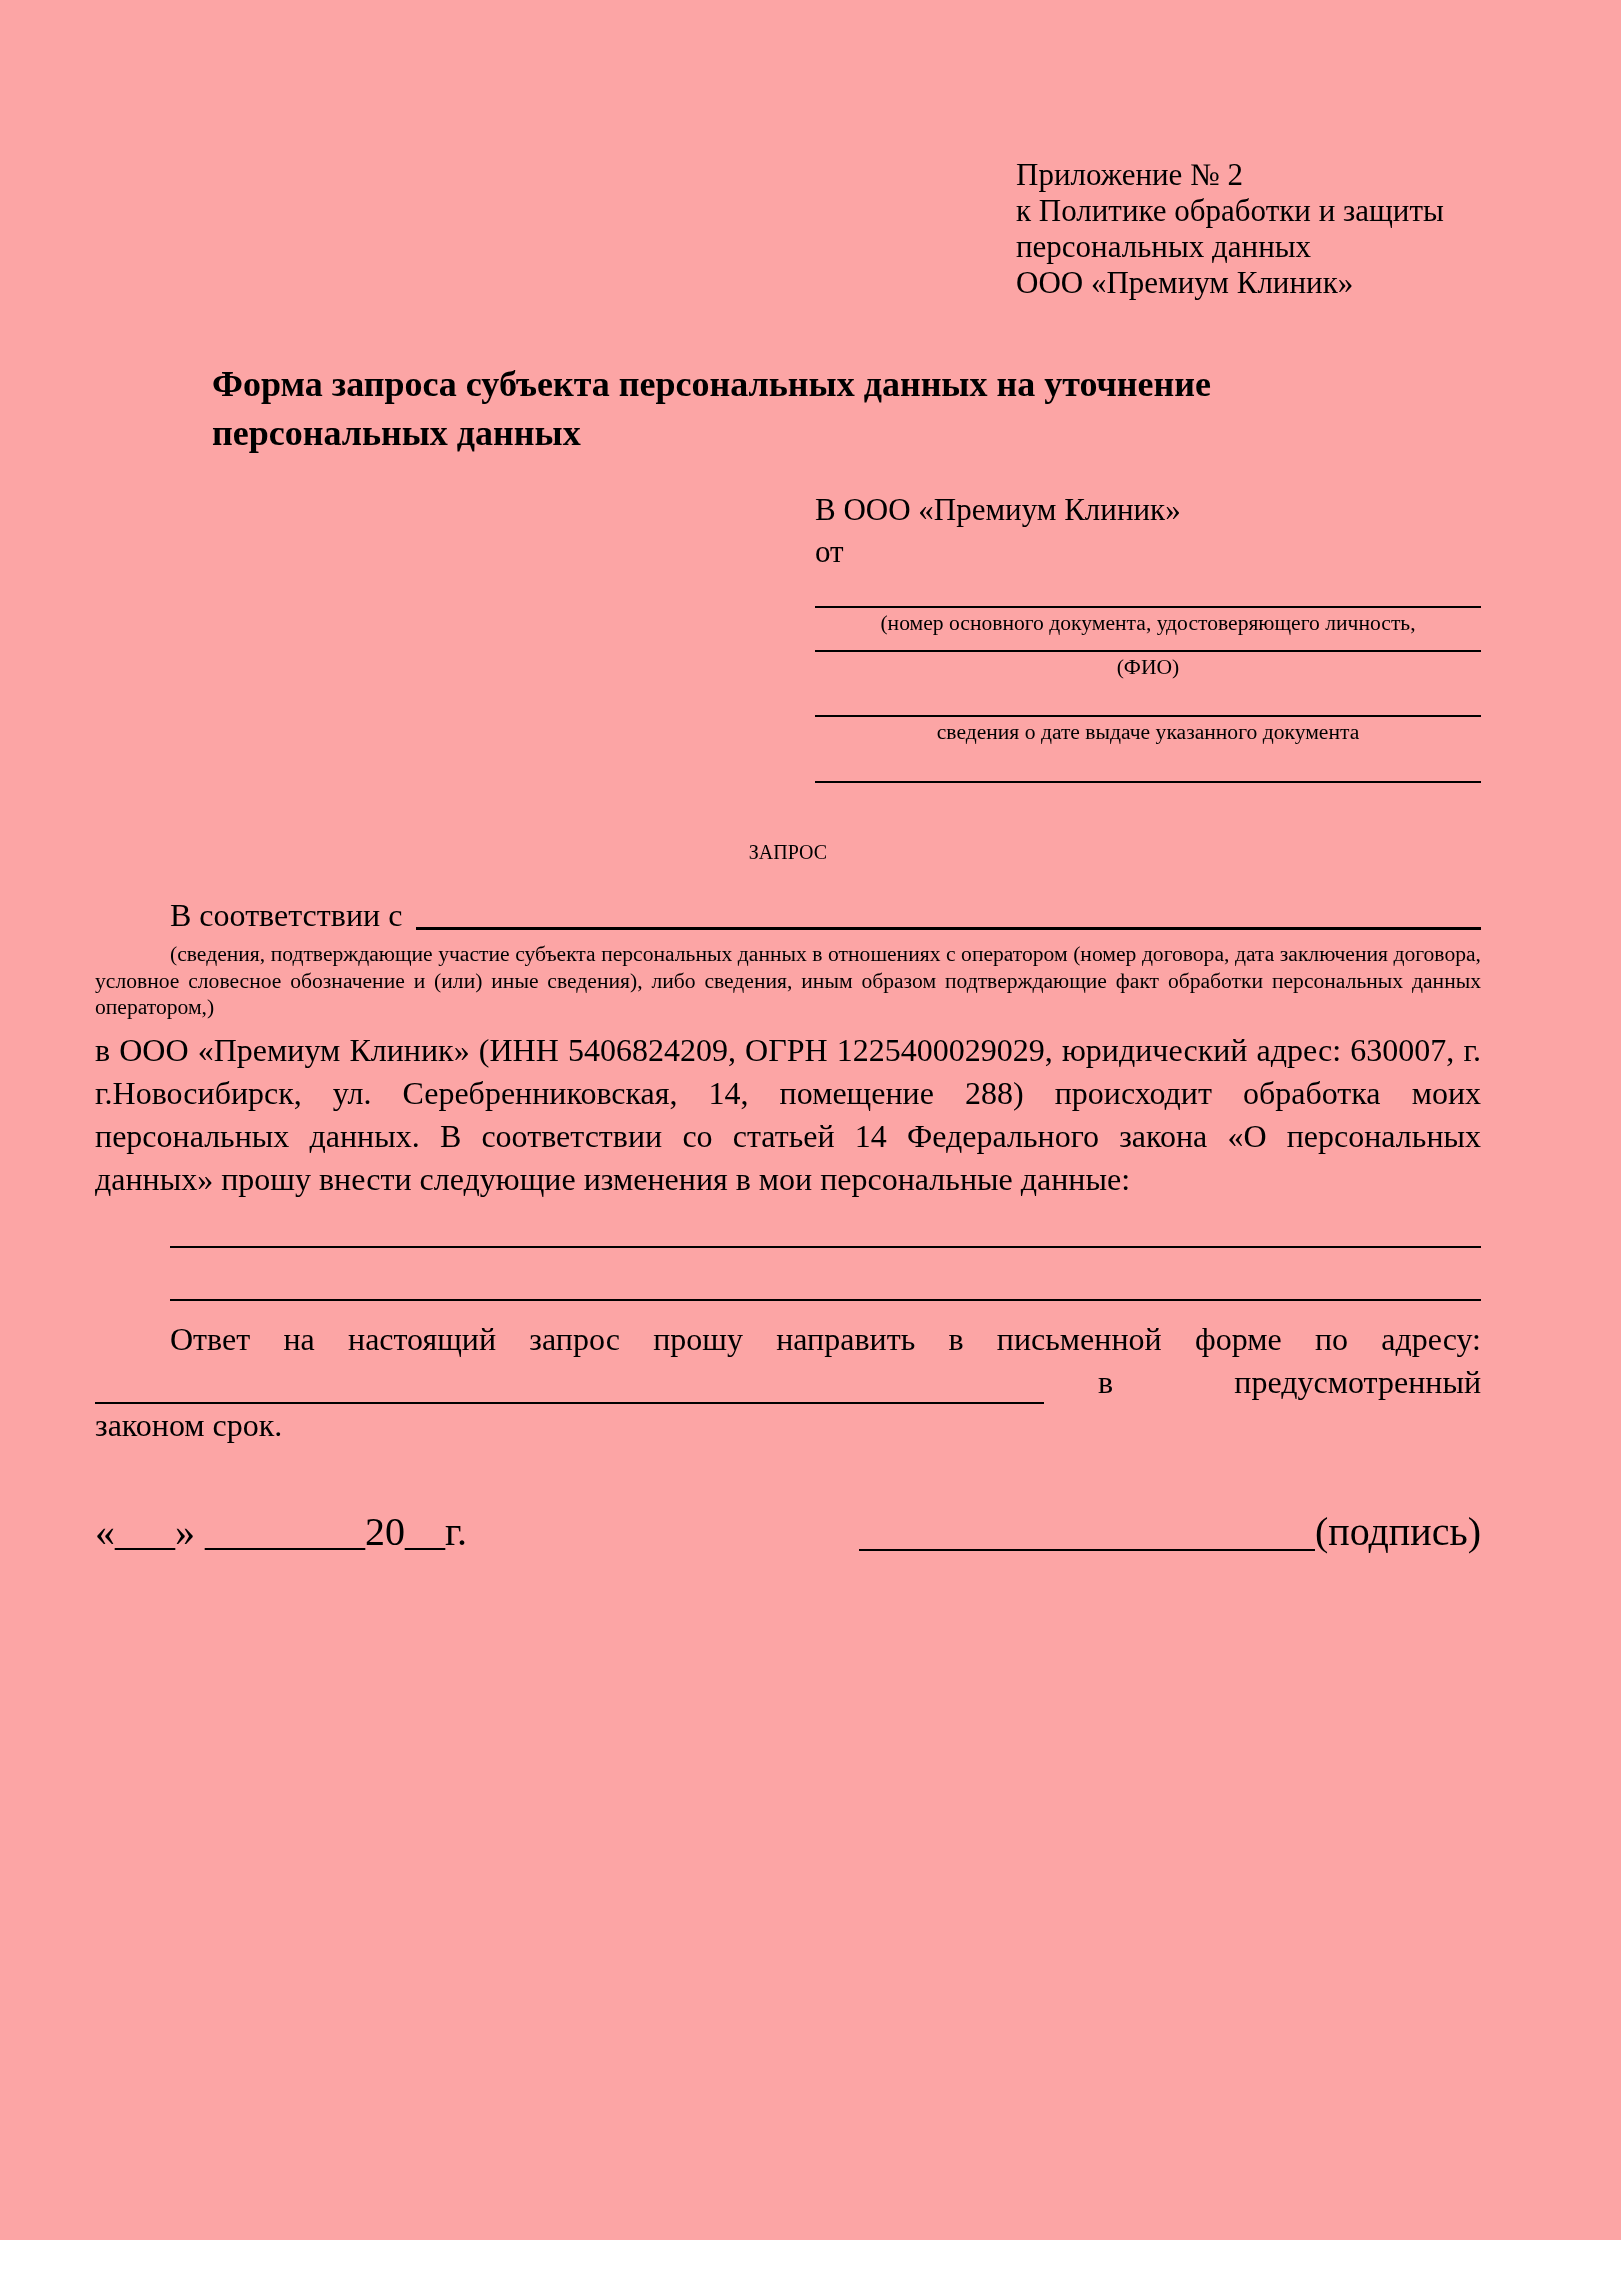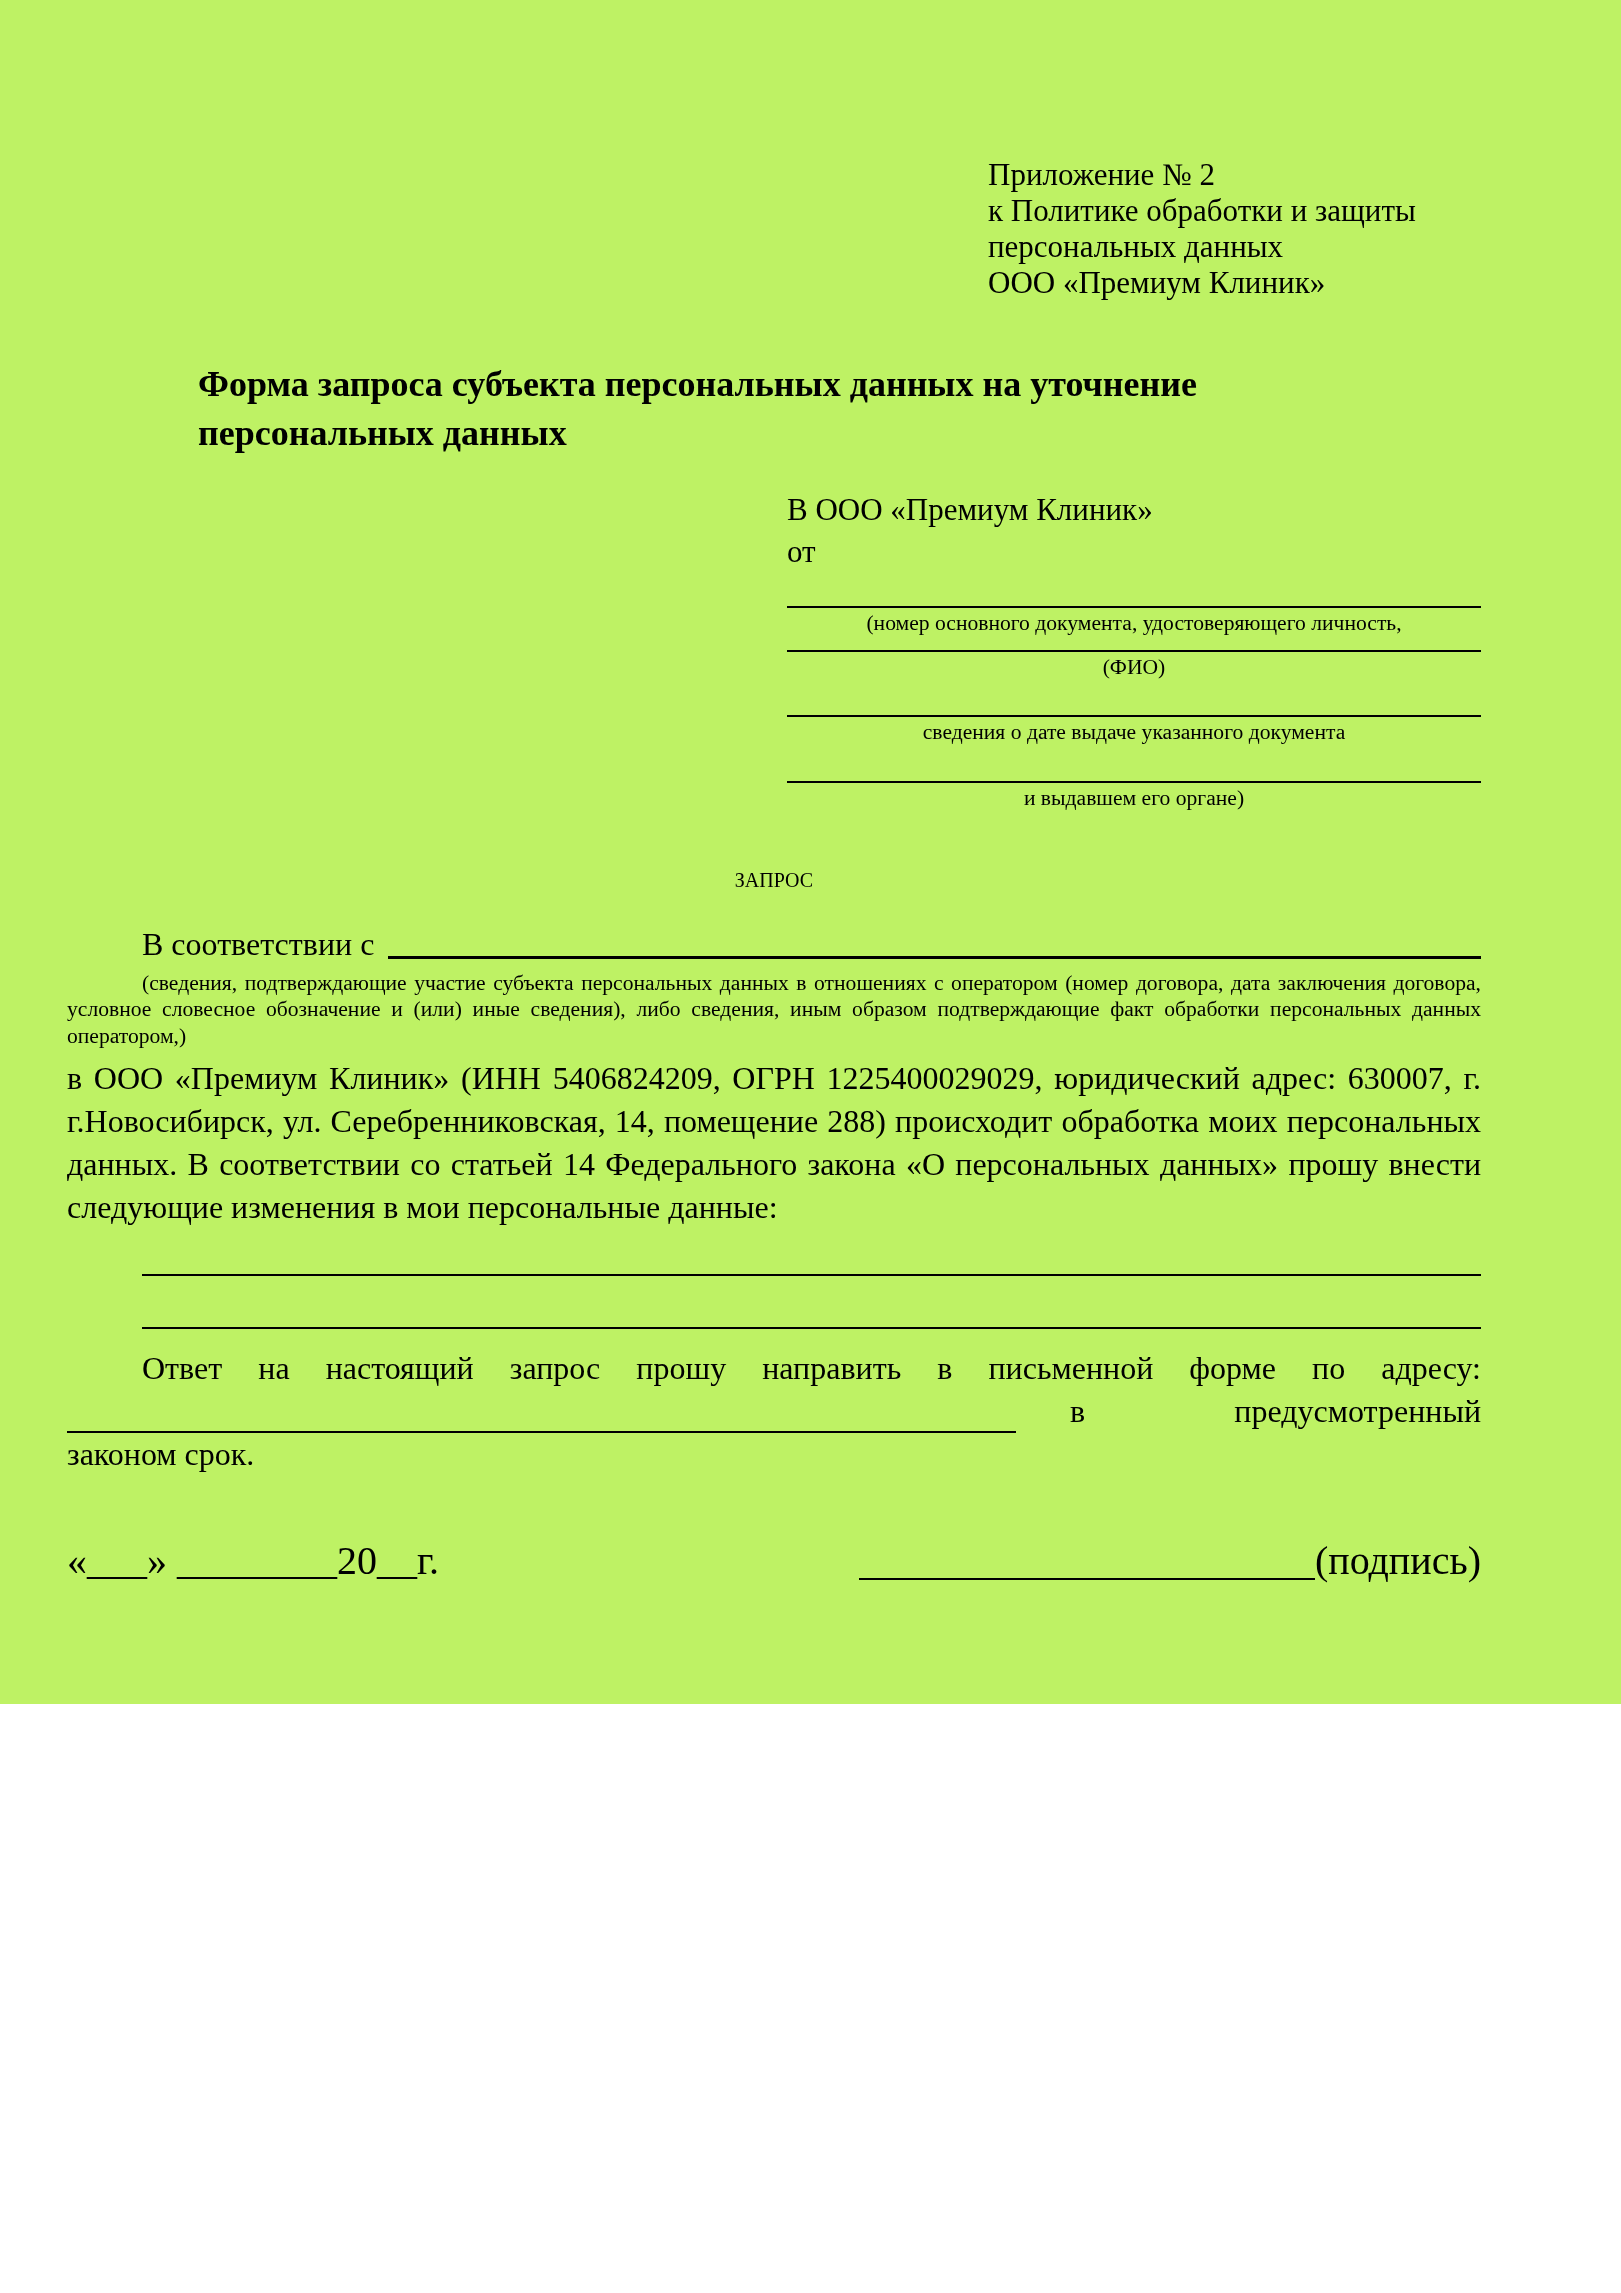--- a/index.html
+++ b/index.html
@@ -5,24 +5,24 @@
   html, body {
     margin: 0;
     padding: 0;
     background: #ffffff;
     color: #000000;
     font-family: "Liberation Serif", "DejaVu Serif", serif;
   }
   .page {
     position: relative;
     width: 1621px;
-    height: 1704px;
+    height: 2240px;
     box-sizing: border-box;
-    padding: 157px 140px 0 67px;
-    background: #bef264;
+    padding: 157px 140px 0 95px;
+    background: #fca5a5;
     overflow: hidden;
   }
   
   .annex {
     margin-left: 921px;
     font-size: 31px;
     line-height: 36px;
   }
   
   .doc-title {
@@ -164,21 +164,20 @@
       <div class="fld-cap">(ФИО)</div>
     </div>
 
     <div>
       <div class="fld-line tall"></div>
       <div class="fld-cap">сведения о дате выдаче указанного документа</div>
     </div>
 
     <div>
       <div class="fld-line tall"></div>
-      <div class="fld-cap">и выдавшем его органе)</div>
     </div>
   </div>
 
   <div class="zapros">ЗАПРОС</div>
 
   <div class="intro-row">
     <span class="intro-text">В соответствии с</span>
     <span class="intro-line"></span>
   </div>
 

